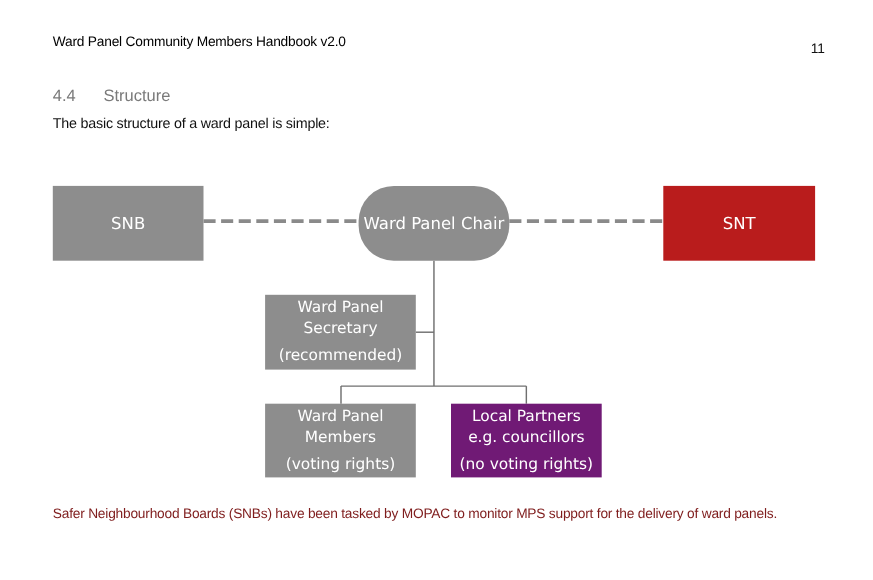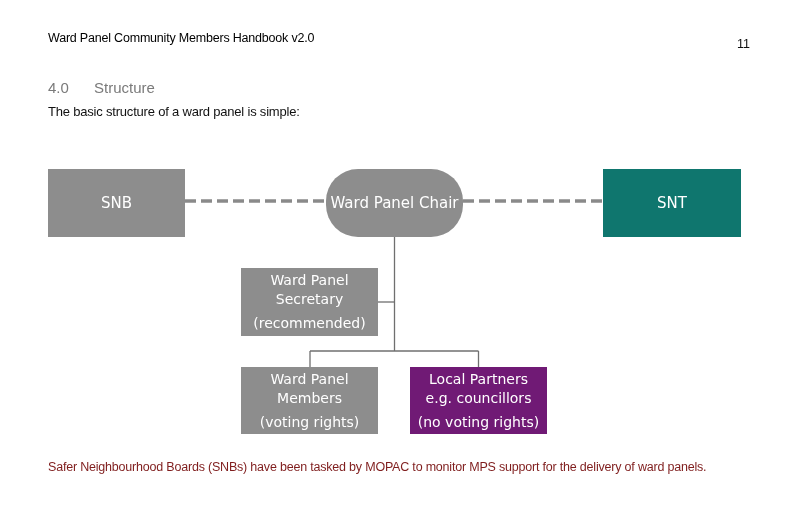--- a/index.html
+++ b/index.html
@@ -21,21 +21,21 @@
 
     #diagram-lines { position: absolute; left: 0; top: 0; width: 794px; height: 527px; pointer-events: none; }
   </style>
 </head>
 <body>
 
 <div class="abs" id="running-header">Ward Panel Community Members Handbook v2.0</div>
 <div class="abs" id="page-number">11</div>
 
 <div class="abs" id="section-heading">
-  <span class="num">4.0</span><span>Structure</span>
+  <span class="num">4.4</span><span>Structure</span>
 </div>
 
 <div class="abs" id="intro-text">The basic structure of a ward panel is simple:</div>
 
 <svg id="diagram-lines" xmlns="http://www.w3.org/2000/svg">
   <line x1="185" y1="201" x2="326" y2="201" stroke="#8a8a8a" stroke-width="3.5" stroke-dasharray="11,5"></line>
   <line x1="463" y1="201" x2="603" y2="201" stroke="#8a8a8a" stroke-width="3.5" stroke-dasharray="11,5"></line>
   <line x1="394.5" y1="237" x2="394.5" y2="351" stroke="#6f6f6f" stroke-width="1.3"></line>
   <line x1="378" y1="302" x2="394.5" y2="302" stroke="#6f6f6f" stroke-width="1.3"></line>
   <line x1="310" y1="351" x2="478.5" y2="351" stroke="#6f6f6f" stroke-width="1.3"></line>
@@ -44,21 +44,21 @@
 </svg>
 
 <div class="node top" style="left: 48px; top: 169px; width: 137px; height: 68px; background: rgb(141, 141, 141);">
   <div>SNB</div>
 </div>
 
 <div class="node top" style="left: 326px; top: 169px; width: 137px; height: 68px; background: rgb(141, 141, 141); border-radius: 32px;">
   <div>Ward Panel Chair</div>
 </div>
 
-<div class="node top" style="left: 603px; top: 169px; width: 138px; height: 68px; background: #0f766e;">
+<div class="node top" style="left: 603px; top: 169px; width: 138px; height: 68px; background: #b91c1c;">
   <div>SNT</div>
 </div>
 
 <div class="node" style="left: 241px; top: 268px; width: 137px; height: 68px; background: rgb(141, 141, 141);">
   <div>Ward Panel</div>
   <div>Secretary</div>
   <div class="sub">(recommended)</div>
 </div>
 
 <div class="node" style="left: 241px; top: 367px; width: 137px; height: 67px; background: rgb(141, 141, 141);">

